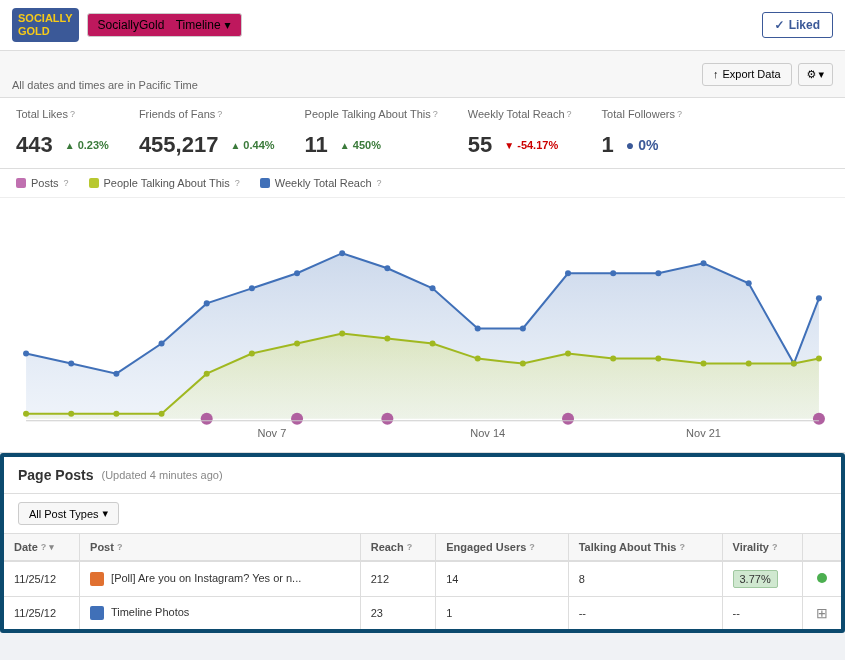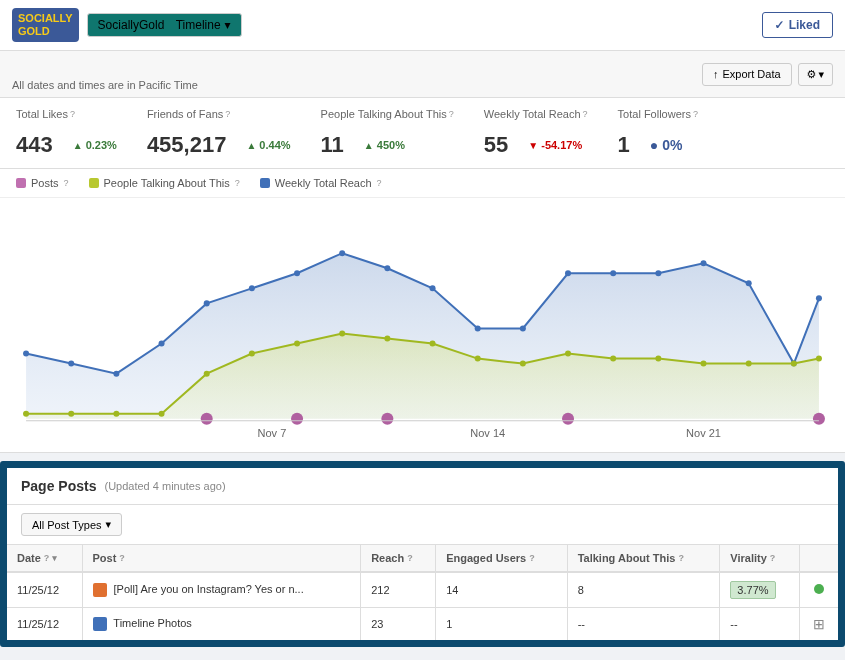--- a/index.html
+++ b/index.html
@@ -3,36 +3,36 @@
   <meta charset="utf-8">
   <style>
     * { box-sizing: border-box; margin: 0; padding: 0; }
     body { font-family: Arial, Helvetica, sans-serif; font-size: 12px; background: #f0f2f5; color: #333; width: 845px; }
 
     
     .header { background: #fff; border-bottom: 1px solid #ddd; padding: 8px 12px; display: flex; align-items: center; justify-content: space-between; }
     .header-left { display: flex; align-items: center; gap: 8px; }
     .logo { background: #3b5998; color: #fff; font-weight: bold; font-size: 11px; padding: 4px 6px; border-radius: 4px; line-height: 1.2; }
     .logo span { color: #f7ca18; }
-    .timeline-btn { border: 1px solid #ccc; background: #0f766e; padding: 4px 10px; border-radius: 3px; cursor: pointer; font-size: 12px; display: flex; align-items: center; gap: 4px; }
+    .timeline-btn { border: 1px solid #ccc; background: #be185d; padding: 4px 10px; border-radius: 3px; cursor: pointer; font-size: 12px; display: flex; align-items: center; gap: 4px; }
     .liked-btn { border: 1px solid #3b5998; background: #fff; color: #3b5998; padding: 5px 12px; border-radius: 3px; cursor: pointer; font-size: 12px; font-weight: bold; display: flex; align-items: center; gap: 4px; }
 
     
     .timezone-bar { background: #f7f7f7; border-bottom: 1px solid #ddd; padding: 6px 12px; display: flex; align-items: center; justify-content: space-between; }
     .timezone-text { font-size: 11px; color: #666; margin-top: 22px; }
     .export-area { display: flex; gap: 6px; }
     .export-btn { border: 1px solid #ccc; background: #f7f7f7; padding: 4px 10px; border-radius: 3px; cursor: pointer; font-size: 11px; display: flex; align-items: center; gap: 4px; }
     .settings-btn { border: 1px solid #ccc; background: #f7f7f7; padding: 4px 8px; border-radius: 3px; cursor: pointer; font-size: 11px; display: flex; align-items: center; gap: 2px; }
 
     
     .stats-container { background: #fff; border-bottom: 1px solid #ddd; padding: 10px 16px; }
     .stats-row { display: flex; gap: 30px; align-items: flex-start; }
     .stat-item { display: flex; flex-direction: column; }
     .stat-label { font-size: 11px; color: #666; margin-bottom: 12px; display: flex; align-items: center; gap: 2px; }
-    .stat-value { font-size: 22px; font-weight: bold; color: #333; display: flex; align-items: center; gap: 20px; }
+    .stat-value { font-size: 22px; font-weight: bold; color: #333; display: flex; align-items: center; gap: 12px; }
     .stat-change { font-size: 11px; }
     .stat-change.up { color: #3a7a3a; }
     .stat-change.down { color: #c00; }
     .stat-change.neutral { color: #3b5998; }
     .arrow-up { color: #3a7a3a; font-size: 10px; }
     .arrow-down { color: #c00; font-size: 10px; }
     .dot-blue { color: #3b5998; font-size: 14px; }
     .help-icon { color: #999; font-size: 9px; vertical-align: super; cursor: pointer; }
 
     
@@ -40,21 +40,21 @@
     .legend-item { display: flex; align-items: center; gap: 5px; font-size: 11px; color: #555; cursor: pointer; }
     .legend-dot-pink { width: 10px; height: 10px; background: #c070b0; border-radius: 2px; }
     .legend-dot-green { width: 10px; height: 10px; background: #b8c830; border-radius: 2px; }
     .legend-dot-blue { width: 10px; height: 10px; background: #4070b8; border-radius: 2px; }
 
     
     .chart-container { background: #fff; padding: 0 16px 10px; border-bottom: 1px solid #ddd; }
     .chart-svg { width: 100%; }
 
     
-    .page-posts { background: #fff; margin-top: 8px; border: 7px solid #0c4a6e; border-radius: 3px; overflow: hidden; }
+    .page-posts { background: #fff; border: 4px solid #0c4a6e; border-radius: 3px; overflow: hidden; }
     .page-posts-header { padding: 10px 14px; border-bottom: 1px solid #ddd; display: flex; align-items: center; gap: 8px; }
     .page-posts-title { font-size: 14px; font-weight: bold; color: #333; }
     .page-posts-updated { font-size: 11px; color: #888; }
     .filter-area { padding: 8px 14px; border-bottom: 1px solid #ddd; }
     .filter-btn { border: 1px solid #ccc; background: #f7f7f7; padding: 4px 10px; border-radius: 3px; cursor: pointer; font-size: 11px; display: flex; align-items: center; gap: 4px; }
 
     
     .posts-table { width: 100%; border-collapse: collapse; }
     .posts-table th { background: #f7f7f7; border-bottom: 2px solid #ddd; border-right: 1px solid #ddd; padding: 7px 10px; font-size: 11px; color: #555; text-align: left; font-weight: bold; cursor: pointer; }
     .posts-table th:last-child { border-right: none; }

